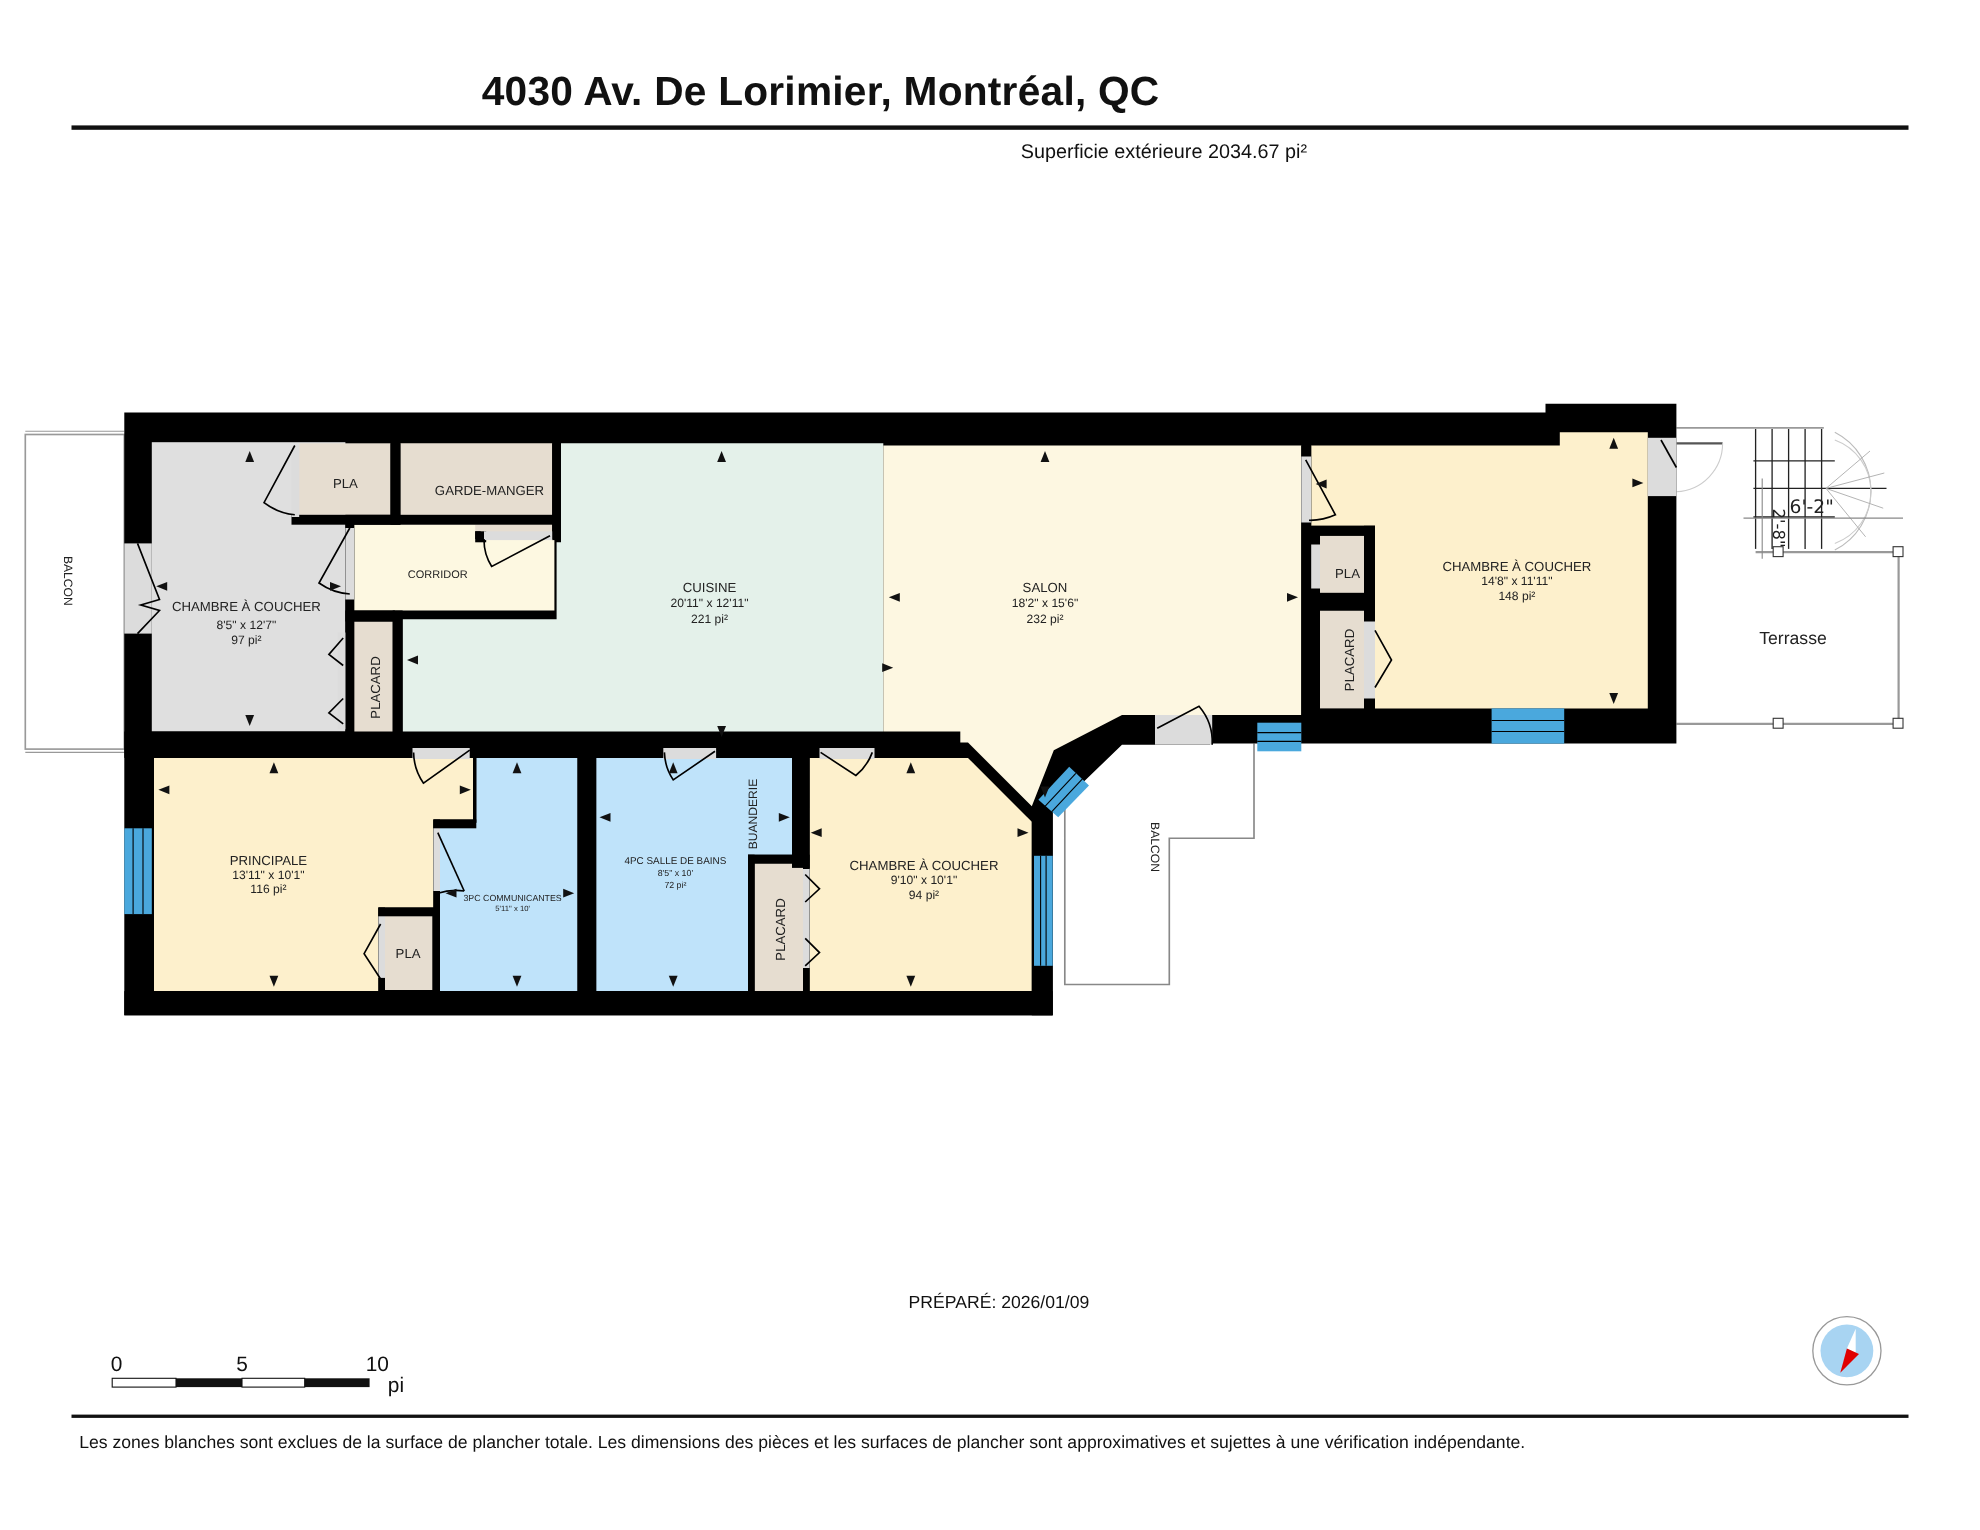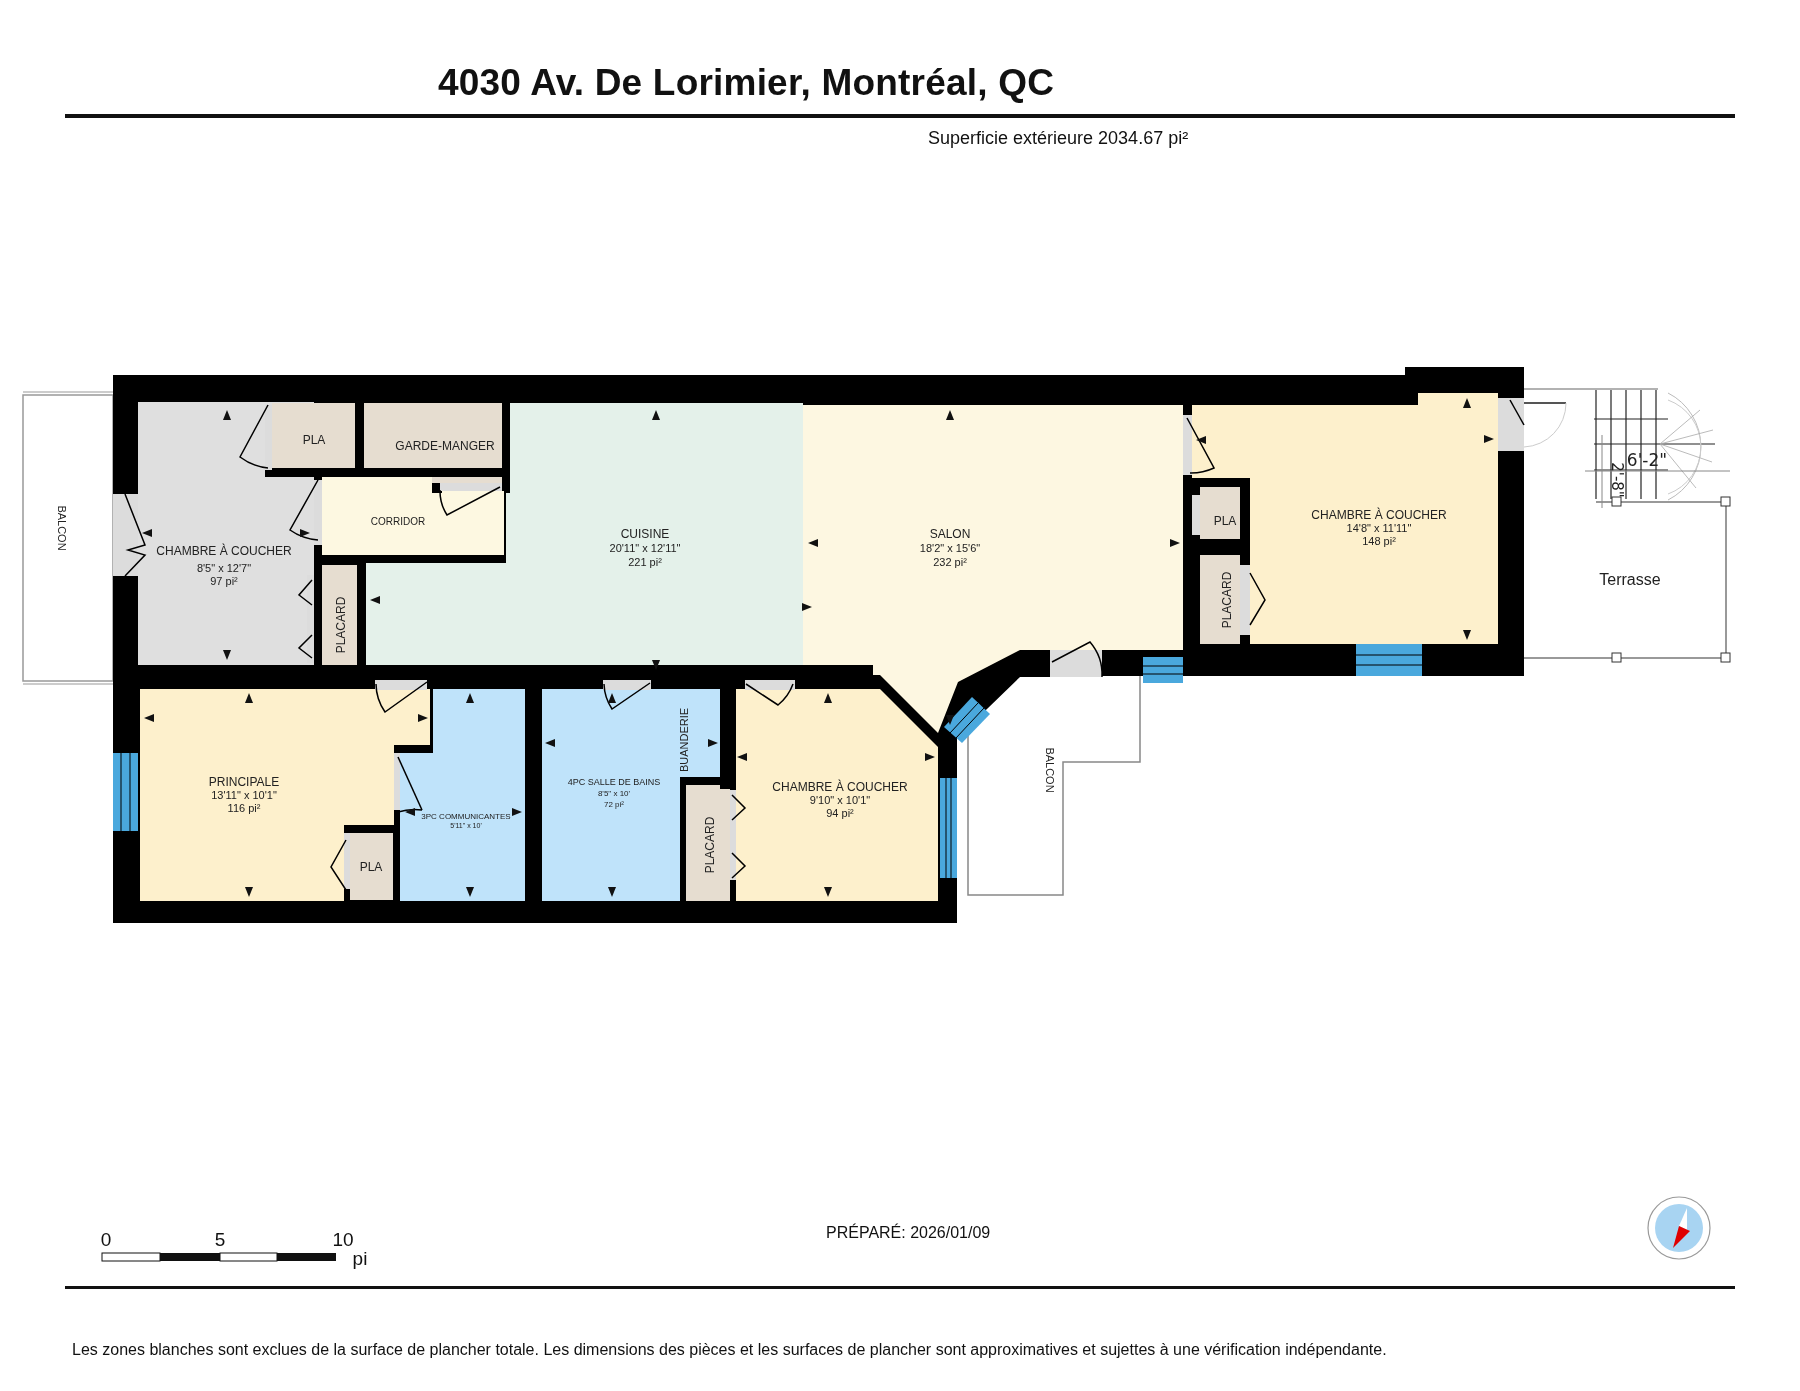--- a/index.html
+++ b/index.html
@@ -2,22 +2,22 @@
 <html><head>
 <meta charset="utf-8">
 <style>
   html, body { margin:0; padding:0; background:#ffffff; }
   body { width:1800px; height:1391px; position:relative; overflow:hidden; font-family:"Liberation Sans", sans-serif; color:#111; }
   .abs { position:absolute; }
   #title { left:0; width:1492px; top:62px; text-align:center; font-size:37px; font-weight:bold; letter-spacing:0.2px; }
   #rule-top { left:65px; top:114px; width:1670px; height:4px; background:#111; }
   #area { left:928px; top:128px; font-size:18px; }
   #rule-bottom { left:65px; top:1286px; width:1670px; height:3px; background:#111; }
-  #disclaimer { left:72px; top:1303px; font-size:16px;margin-top:38px; }
-  #prepared { left:826px; top:1224px; font-size:16px; }
+  #disclaimer { left:72px; top:1303px; font-size:16px; }
+  #prepared { left:826px; top:1176px; font-size:16px; }
   #plan { left:0; top:0; }
   .lbl { font-family:"Liberation Sans", sans-serif; fill:#222; }
   #compass { left:1646px; top:1195px; width:66px; height:66px; }
 </style>
 </head>
 <body>
 
 <div id="title" class="abs">4030 Av. De Lorimier, Montréal, QC</div>
 <div id="rule-top" class="abs"></div>
 <div id="area" class="abs">Superficie extérieure 2034.67 pi²</div>

